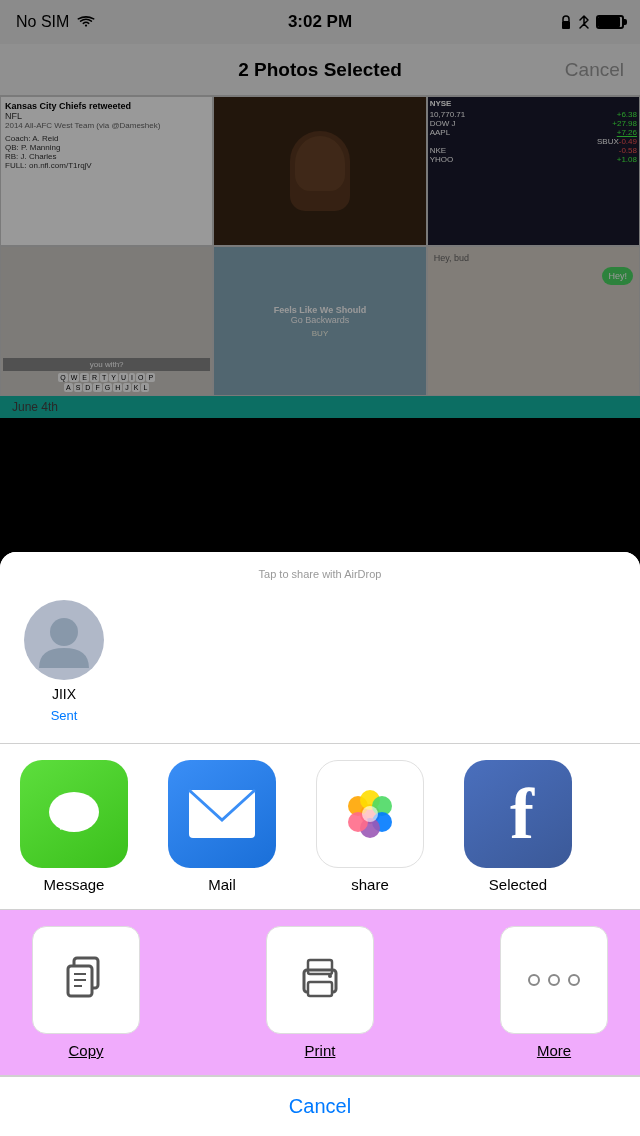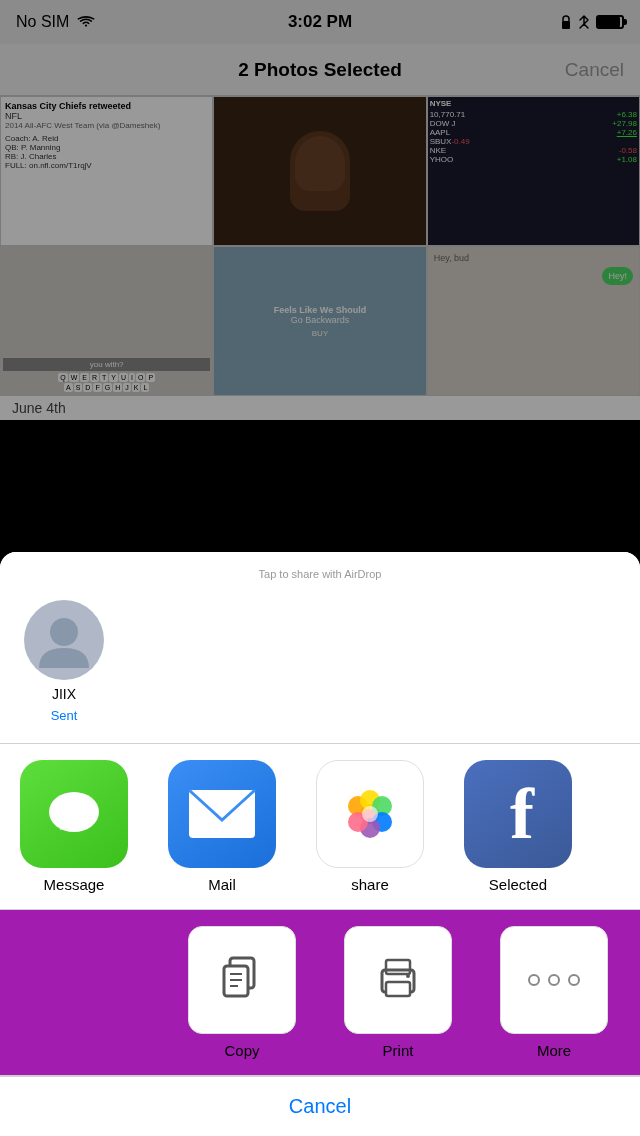--- a/index.html
+++ b/index.html
@@ -224,26 +224,27 @@
     .app-icon-mail { background: linear-gradient(145deg, #3a8ef6, #1a6fd8); }
     .app-icon-icloud { background: #fff; border: 1px solid #e0e0e0; }
     .app-icon-facebook { background: linear-gradient(145deg, #4a6fbd, #3b5998); }
     .app-label {
       font-size: 15px;
       color: #000;
     }
 
     
     .action-row {
-      background: #a21caf;
+      background: #f0abfc;
       padding: 16px;
       border-bottom: 1px solid #d0d0d0;
       display: flex;
       gap: 16px;
-      justify-content: flex-end;
+      justify-content: space-between;
+      text-decoration: underline;
     }
     .action-item {
       display: flex;
       flex-direction: column;
       align-items: center;
       gap: 8px;
       flex: 1;
       max-width: 140px;
     }
     .action-icon-box {
@@ -364,21 +365,21 @@
           <span style="color:#4f4;">+6.38</span>
       </div>
       <div style="display:flex;justify-content:space-between;font-size:8px;color:#fff;">
         <span>DOW J</span>
           <span style="color:#4f4;">+27.98</span>
       </div>
       <div style="display:flex;justify-content:space-between;font-size:8px;color:#fff;">
         <span>AAPL</span>
           <span style="color:#4f4;text-decoration:underline;">+7.26</span>
       </div>
-      <div style="display:flex;justify-content:flex-start;font-size:8px;color:#fff;">
+      <div style="display:flex;justify-content:flex-end;font-size:8px;color:#fff;">
         <span>SBUX</span>
           <span style="color:#f55;">-0.49</span>
       </div>
       <div style="display:flex;justify-content:space-between;font-size:8px;color:#fff;">
         <span>NKE</span>
           <span style="color:#f55;">-0.58</span>
       </div>
       <div style="display:flex;justify-content:space-between;font-size:8px;color:#fff;">
         <span>YHOO</span>
           <span style="color:#4f4;">+1.08</span>
@@ -424,21 +425,21 @@
   </div>
   <div class="photo-cell photo-cell-6">
 
     <div style="background:#d8d0c8;width:100%;height:100%;padding:6px;display:flex;flex-direction:column;gap:4px;">
       <div style="color:#666;font-size:9px;">Hey, bud</div>
       <div style="background:#4cd964;border-radius:10px;padding:4px 6px;color:#fff;font-size:9px;align-self:flex-end;">Hey!</div>
     </div>
   </div>
 </div>
 
-<div style="background:#ffffff;padding:4px 12px;font-size:14px;color:#444;font-weight:500;z-index:50;position:relative;">June 4th</div>
+<div style="background:#14b8a6;padding:4px 12px;font-size:12px;color:#444;font-weight:500;z-index:50;position:relative;">June 4th</div>
 
 <div class="backdrop"></div>
 
 <div class="share-sheet">
 
   <div class="airdrop-section">
     <div class="airdrop-hint">Tap to share with AirDrop</div>
     <div class="airdrop-contacts">
       <div class="airdrop-contact">
         <div class="airdrop-avatar">

